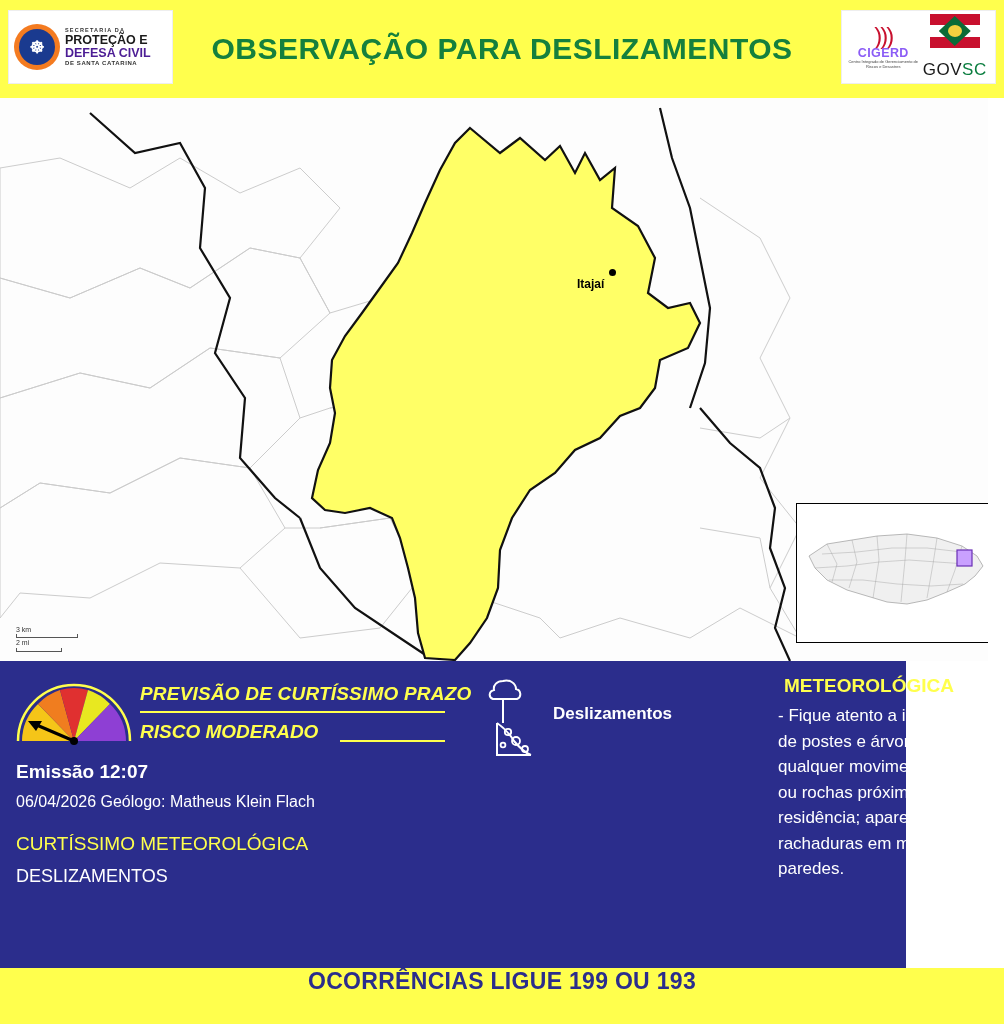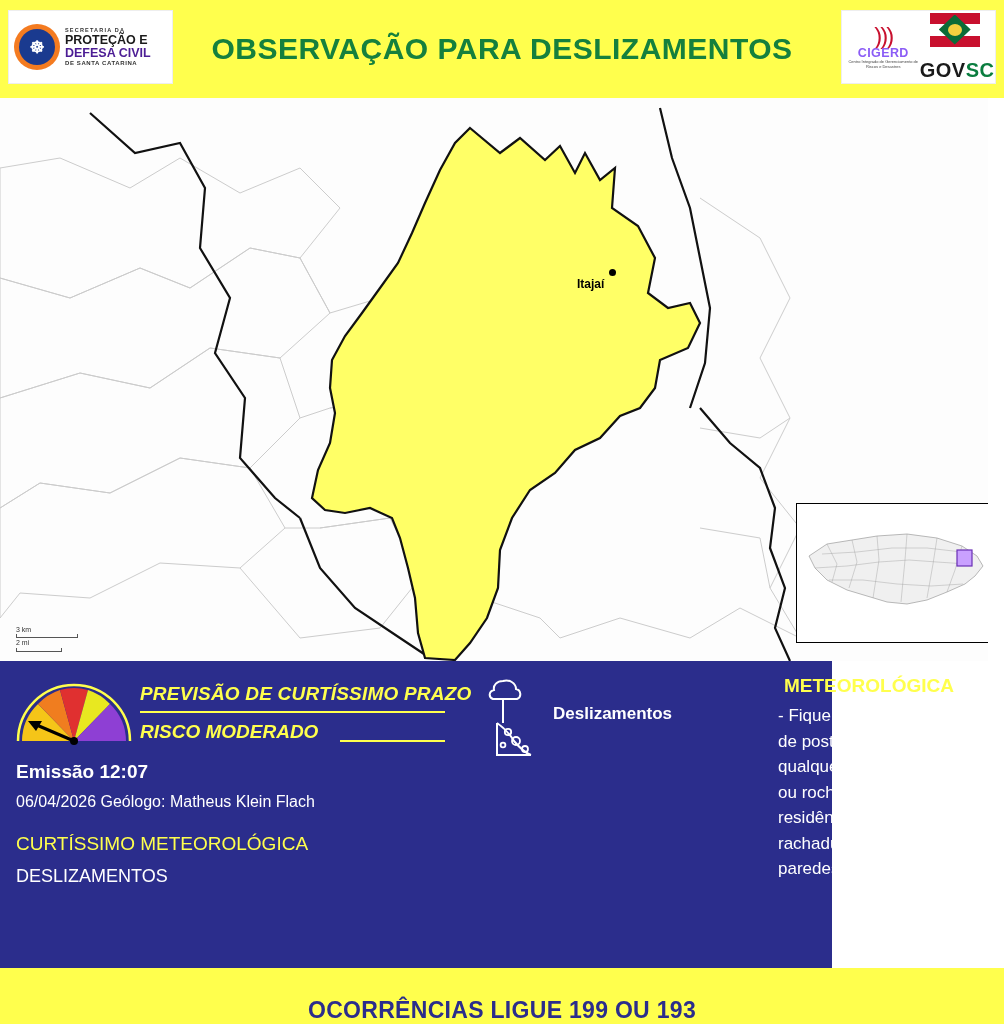--- a/index.html
+++ b/index.html
@@ -74,21 +74,21 @@
   .sc-flag .band { position: absolute; left: 0; top: 11px; width: 50px; height: 12px; background: #ffffff; }
   .sc-flag .diamond {
     position: absolute; left: 9px; top: 2px; width: 32px; height: 30px;
     background: #0b6b37; transform: rotate(0deg);
     clip-path: polygon(50% 0%, 100% 50%, 50% 100%, 0% 50%);
   }
   .sc-flag .seal {
     position: absolute; left: 18px; top: 11px; width: 14px; height: 12px;
     background: #f4d03f; border-radius: 50%;
   }
-  .govsc .gov { font-size: 20px; font-weight: bold; color: #1a1a1a; letter-spacing: 0.5px; margin-top: 12px; }
+  .govsc .gov { font-size: 17px; font-weight: normal; color: #1a1a1a; letter-spacing: 0.5px; margin-top: 12px; }
   .govsc .gov .sc { color: #0a7d3f; }
 
   
   .map-area {
     position: absolute; top: 98px; left: 0;
     width: 988px; height: 563px;
     background: #ffffff;
     overflow: hidden;
   }
   .map-svg { position: absolute; top: 0; left: 0; }
@@ -110,21 +110,21 @@
   .inset {
     position: absolute; left: 796px; top: 405px;
     width: 196px; height: 140px;
     background: #ffffff; border: 1.5px solid #000;
     overflow: hidden;
   }
 
   
   .info-panel {
     position: absolute; top: 661px; left: 0;
-    width: 832px; height: 307px;
+    width: 906px; height: 307px;
     background: #2b2d8c;
   }
   .gauge-wrap { position: absolute; left: 14px; top: 18px; width: 120px; height: 66px; }
   .forecast-line1 {
     position: absolute; left: 140px; top: 22px;
     font-size: 19px; font-weight: bold; font-style: italic; color: #ffff4d;
     letter-spacing: 0.2px;
   }
   .forecast-line2 {
     position: absolute; left: 140px; top: 60px;
@@ -163,21 +163,21 @@
   .rec-body {
     position: absolute; left: 778px; top: 42px; width: 220px;
     font-size: 17px; color: #ffffff; line-height: 1.5;
   }
 
   
   .footer {
     position: absolute; top: 968px; left: 0;
     width: 1004px; height: 56px;
     background: #ffff4d;
-    display: flex; align-items: flex-end; justify-content: center;
+    display: flex; align-items: flex-start; justify-content: center;
   }
   .footer-text {
     font-size: 23px; font-weight: bold; color: #2b2d8c;
     letter-spacing: 0.3px;
   }
 </style>
 </head>
 <body>
 
 <div id="page">

